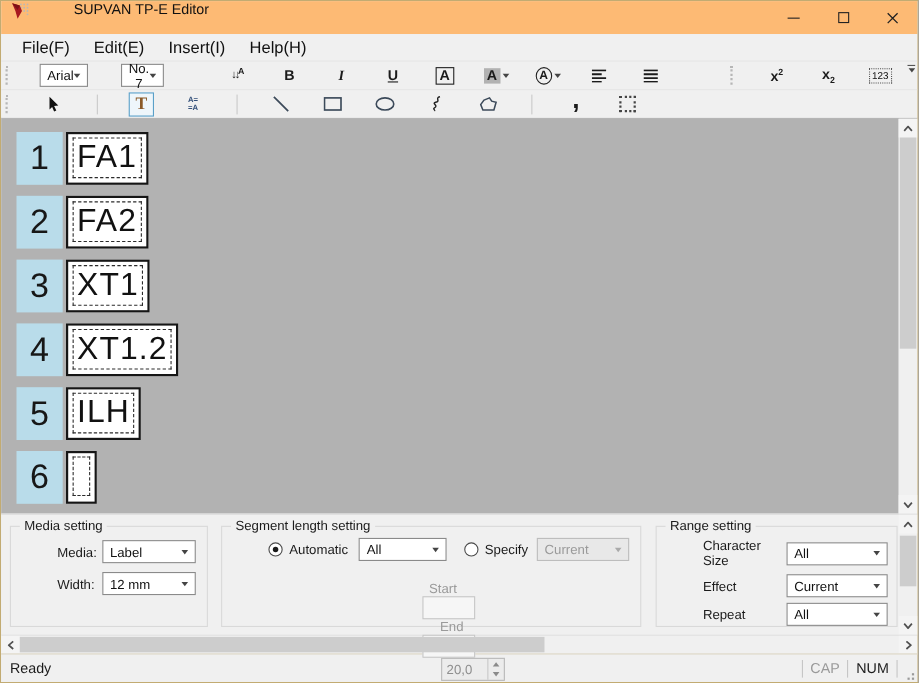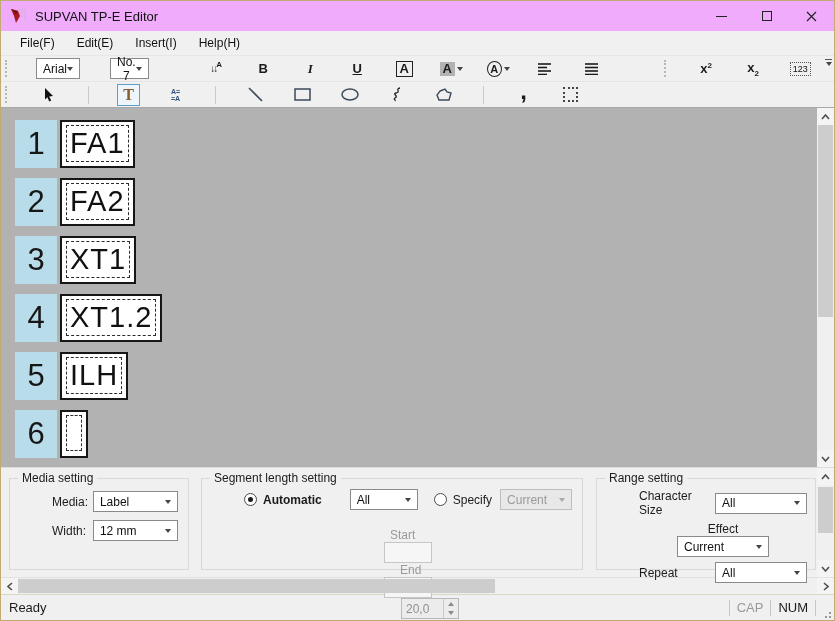--- a/index.html
+++ b/index.html
@@ -4,30 +4,30 @@
 <style>
   * { box-sizing: border-box; margin: 0; padding: 0; }
   html,body { background:#808080; }
   body { font-family:"Liberation Sans", sans-serif; }
   .window {
     width:835px; height:621px; background:#f0f0f0;
     border:1px solid #c2ab72; display:flex; flex-direction:column;
     position:relative; overflow:hidden;
   }
   
-  .titlebar { height:30px; background:#f0abfc; display:flex; align-items:center; flex:0 0 auto; }
+  .titlebar { height:30px; background:#fdba74; display:flex; align-items:flex-start; flex:0 0 auto;gap:32px; }
   .app-icon { width:18px; height:18px; margin:0 8px 0 8px; }
   .title-text { font-size:13px; color:#111; }
   .win-controls { margin-left:auto; display:flex; height:100%; }
   .win-btn { width:45px; height:100%; display:flex; align-items:center; justify-content:center; }
   .glyph-min { width:11px; height:1px; background:#222; }
   .glyph-max { width:10px; height:10px; border:1px solid #222; }
   
   .menubar { height:24px; background:#f0f0f0; display:flex; align-items:center; padding-left:8px; flex:0 0 auto; }
-  .menu-item { font-size:12px; color:#111; padding:3px 11px; }
+  .menu-item { font-size:15px; color:#111; padding:3px 11px; }
   
   .toolbar { height:26px; background:#f0f0f0; display:flex; align-items:center; flex:0 0 auto; border-top:1px solid #e6e6e6; position:relative;gap:24px; }
   .grip { width:3px; height:17px; border-left:2px dotted #b6b6b6; margin:0 5px 0 4px; }
   .sep { width:1px; height:18px; background:#c9c9c9; margin:0 4px; }
   .tb-btn { min-width:23px; height:22px; display:flex; align-items:center; justify-content:center; font-size:13px; color:#1b1b1b; position:relative; }
   .tb-btn.disabled { opacity:.45; }
   .tb-btn .chev-down { margin-left:2px; }
   .chev-down { width:0; height:0; border-left:3px solid transparent; border-right:3px solid transparent; border-top:4px solid #444; }
   .combo { height:21px; background:#fff; border:1px solid #8a8a8a; display:flex; align-items:center; font-size:12px; color:#111; padding-left:6px; }
   .combo .chev-down { margin-left:auto; margin-right:6px; }
@@ -406,21 +406,21 @@
           <span>12 mm</span>
           <span class="chev-down"></span>
         </div>
       </div>
     </div>
 
     <div class="group g-seg">
       <span class="group-title">Segment length setting</span>
       <div class="form-row" style="margin-top:10px;">
         <span class="radio on"></span>
-        <span style="margin-right:28px;font-weight:bold;">Automatic</span>
+        <span style="margin-right:10px;">Automatic</span>
         <div class="combo" style="width:102px;">
           <span>All</span>
           <span class="chev-down"></span>
         </div>
         <span class="radio" style="margin-left:16px;"></span>
         <span style="margin-right:8px;">Specify</span>
         <div class="combo disabled" style="width:108px;">
           <span>Current</span>
           <span class="chev-down"></span>
         </div>
@@ -447,21 +447,21 @@
 
     <div class="group g-range">
       <span class="group-title">Range setting</span>
       <div class="range-row" style="margin-top:10px;">
         <span class="r-lbl">Character Size</span>
         <div class="combo combo-r">
           <span>All</span>
           <span class="chev-down"></span>
         </div>
       </div>
-      <div class="range-row" style="margin-top:5px;flex-direction:column;">
+      <div class="range-row" style="margin-top:5px;">
         <span class="r-lbl">Effect</span>
         <div class="combo combo-r">
           <span>Current</span>
           <span class="chev-down"></span>
         </div>
       </div>
       <div class="range-row" style="margin-top:5px;">
         <span class="r-lbl">Repeat</span>
         <div class="combo combo-r">
           <span>All</span>

